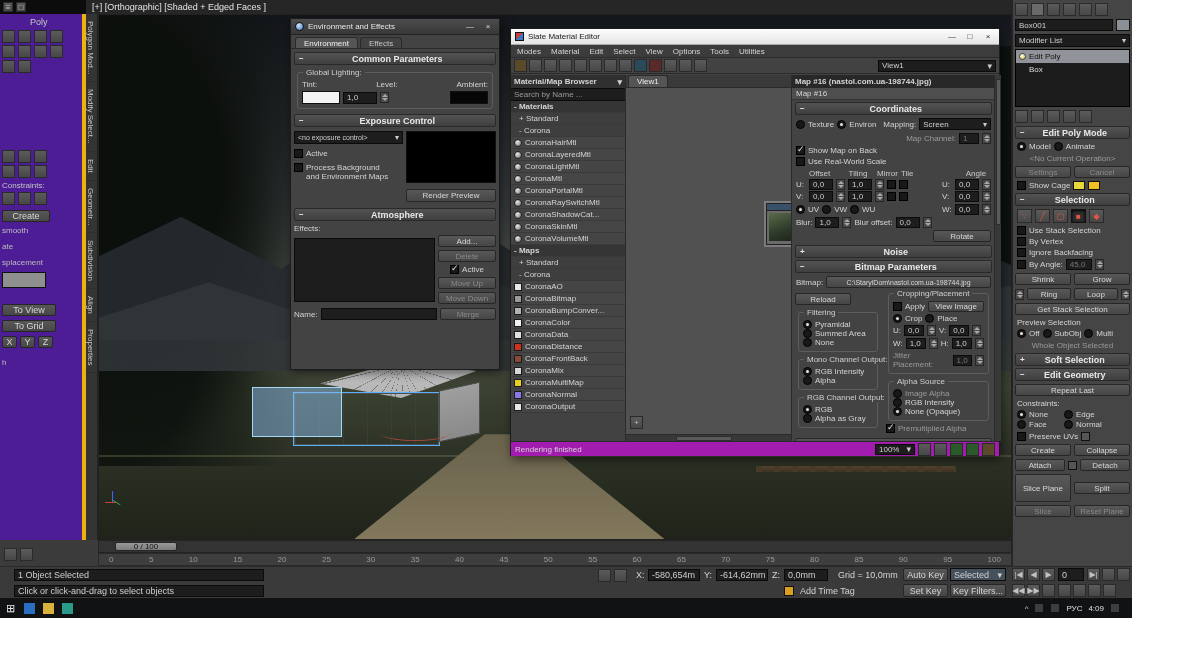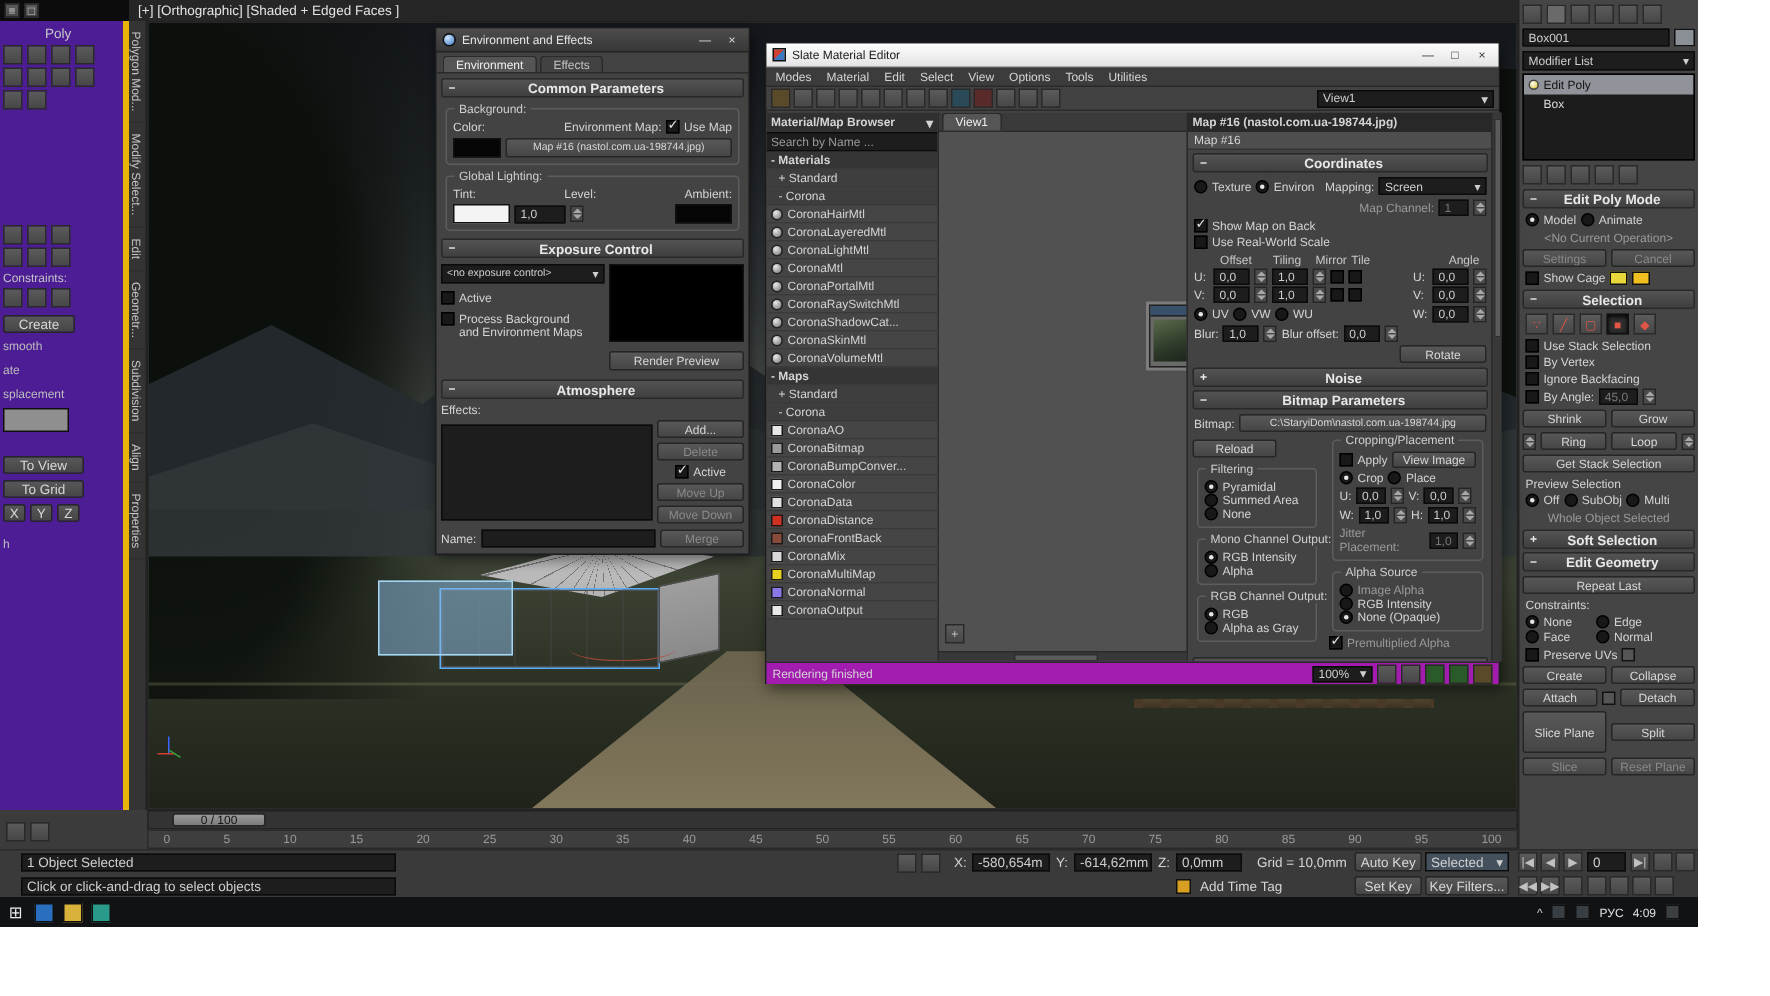--- a/index.html
+++ b/index.html
@@ -430,34 +430,20 @@
     <div class="tabbar">
       <span class="tab on f8">Environment</span>
       <span class="tab f8">Effects</span>
     </div>
     <div style="padding:3px;font-size:8px">
       <div class="roll">
             <span>−</span>
             <span class="rtitle">Common Parameters</span>
           </div>
       <div class="grp">
-        <span class="legend">Background:</span>
-        <div class="row">
-          <span class="lbl">Color:</span>
-          <span style="flex:1"></span>
-          <span class="lbl">Environment Map:</span>
-          <span class="cb on"></span>
-          <span class="lbl">Use Map</span>
-        </div>
-        <div class="row" style="margin-top:3px">
-          <span class="sw" style="width:32px;height:13px;background:#050505"></span>
-          <div class="btn" style="flex:1;height:13px;font-size:7px">Map #16 (nastol.com.ua-198744.jpg)</div>
-        </div>
-      </div>
-      <div class="grp">
         <span class="legend">Global Lighting:</span>
         <div class="row" style="justify-content:space-between">
           <span class="lbl">Tint:</span>
           <span class="lbl">Level:</span>
           <span class="lbl">Ambient:</span>
         </div>
         <div class="row" style="margin-top:2px">
           <span class="sw" style="width:38px;height:13px;background:#f4f4f4"></span>
           <span class="fld" style="width:34px;height:12px">1,0</span>
           <span class="spin"></span>
@@ -694,21 +680,21 @@
         <div class="row" style="margin:2px 1px">
               <span class="cb on"></span>
               <span>Show Map on Back</span>
             </div>
         <div class="row" style="margin:2px 1px">
               <span class="cb"></span>
               <span>Use Real-World Scale</span>
             </div>
         <div class="row" style="margin:3px 1px 1px;color:#c8c8c8">
           <span style="width:10px"></span>
-              <span style="width:30px;text-align:center">Offset</span>
+              <span style="width:30px;text-align:left">Offset</span>
               <span style="width:32px;text-align:center">Tiling</span>
               <span>Mirror</span>
               <span>Tile</span>
               <span style="margin-left:auto;width:30px;text-align:center">Angle</span>
         </div>
         <div class="row" style="margin:1px">
           <span style="width:10px">U:</span>
           <span class="fld" style="width:24px;height:11px">0,0</span>
               <span class="spin"></span>
           <span class="fld" style="width:24px;height:11px">1,0</span>

